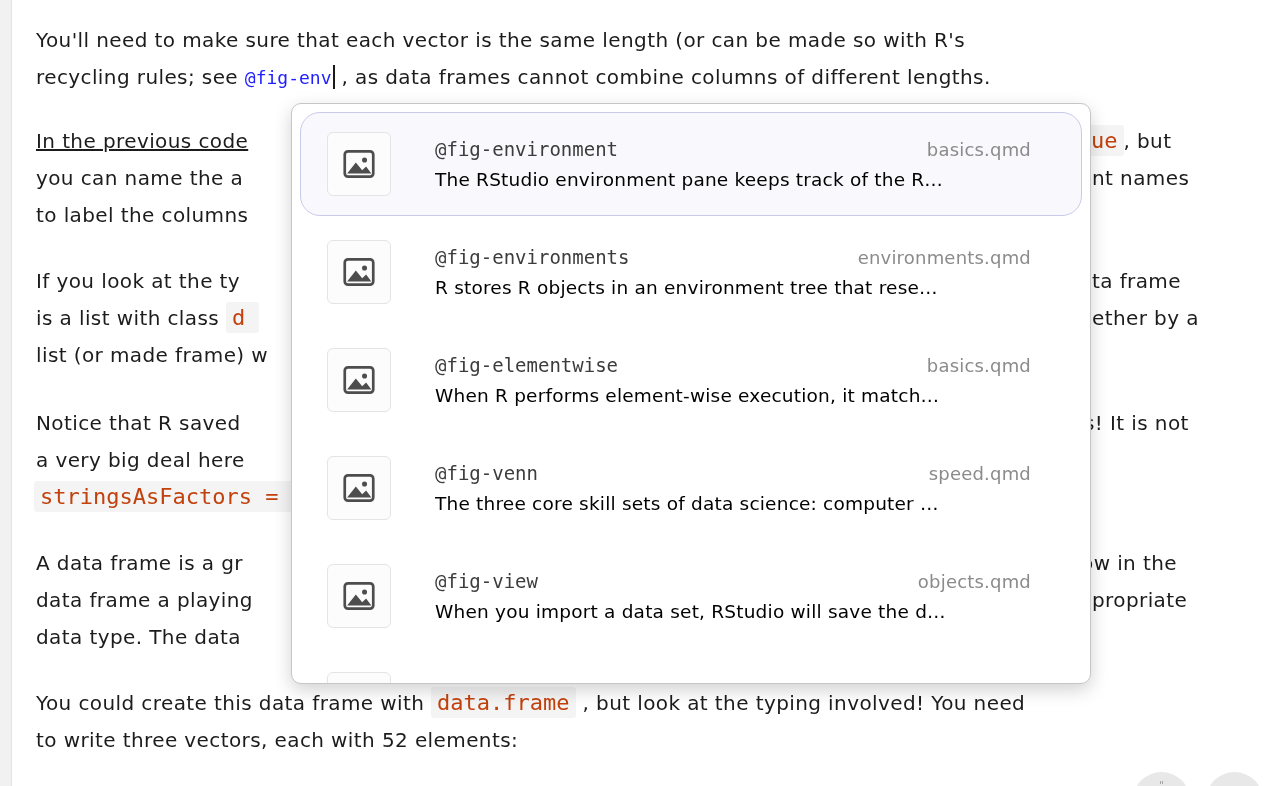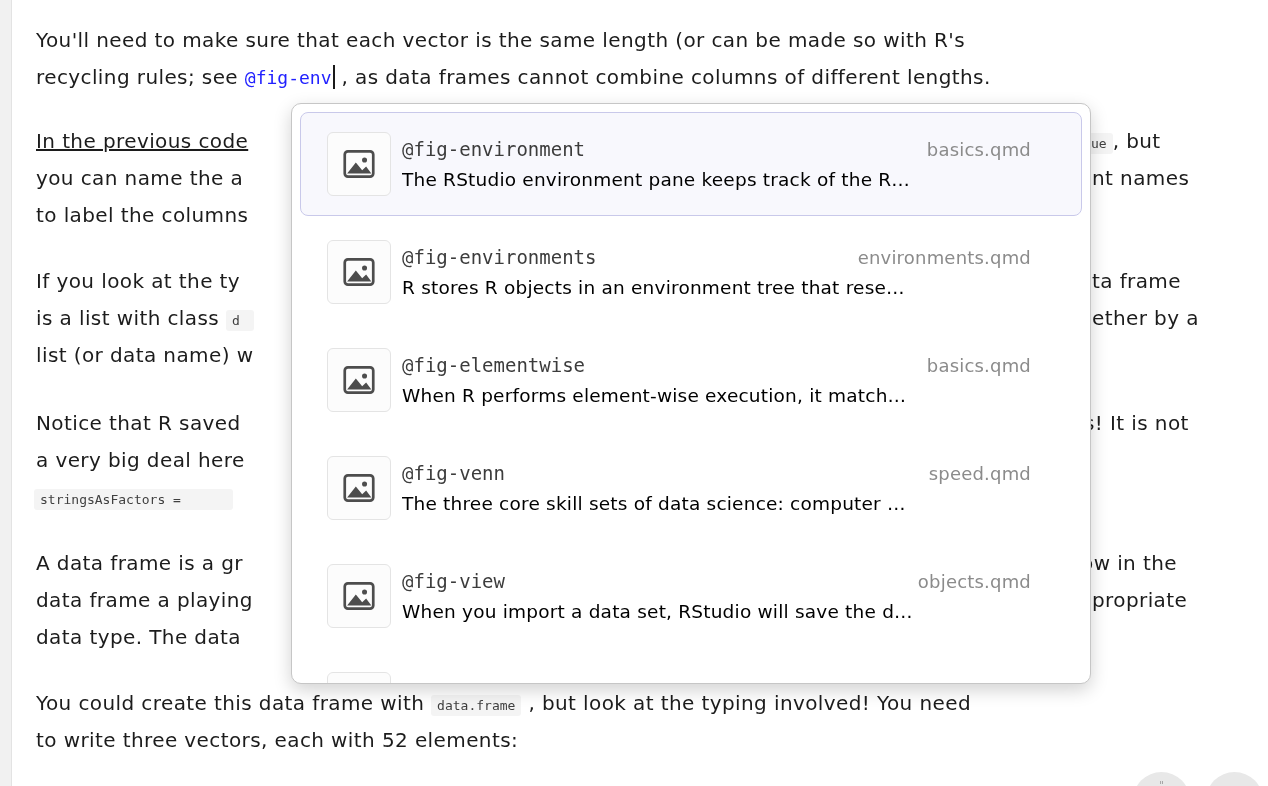--- a/index.html
+++ b/index.html
@@ -18,22 +18,22 @@
   }
 
   
   .line{
     position:absolute;white-space:nowrap;
     font-size:20px;line-height:30px;letter-spacing:0.4px;color:#1c1c1c;
     z-index:2;
   }
   .code{
     font-family:"DejaVu Sans Mono","Liberation Mono",monospace;
-    font-size:13px;background:#f4f4f4;border-radius:3px;
-    padding:3px 6px;color:#404040;letter-spacing:0;
+    font-size:22px;background:#f4f4f4;border-radius:3px;
+    padding:3px 6px;color:#c2410c;letter-spacing:0;
   }
   .code.tuck-right{padding-right:52px;}
   .code.tuck-small{padding-right:14px;}
   .ref{
     font-family:"DejaVu Sans Mono","Liberation Mono",monospace;
     font-size:18px;color:#2121ff;letter-spacing:0;
   }
   .caret{
     display:inline-block;width:2px;height:24px;background:#1a1a1a;
     vertical-align:-5px;margin-left:1px;
@@ -42,22 +42,22 @@
 
   
   .popup{
     position:absolute;left:291px;top:103px;width:800px;height:581px;
     background:#ffffff;border:1px solid #c6c6c6;border-radius:10px;
     box-shadow:0 6px 18px rgba(0,0,0,0.18);
     z-index:5;overflow:hidden;box-sizing:border-box;padding:8px;
   }
   .item{
     height:104px;box-sizing:border-box;border:1px solid transparent;
-    border-radius:8px;display:flex;align-items:center;
-    padding:0 50px 0 26px;gap:11px;margin-bottom:4px;
+    border-radius:20px;display:flex;align-items:center;
+    padding:0 50px 0 26px;gap:44px;margin-bottom:4px;
   }
   .item.selected{background:#f8f8fd;border-color:#c9c9ea;}
   .thumb{
     width:64px;height:64px;flex:0 0 64px;box-sizing:border-box;
     background:#fcfcfc;border:1px solid #e4e4e4;border-radius:6px;
     display:flex;align-items:center;justify-content:center;
   }
   .thumb svg{display:block;}
   .item-text{flex:1;min-width:0;}
   .item-top{display:flex;justify-content:space-between;align-items:baseline;}
@@ -117,21 +117,21 @@
   <div class="line" style="left:1092px;top:266px;">
     <span>ta frame</span>
   </div>
   <div class="line" style="left:36px;top:303px;">
     <span>is a list with class </span><span class="code tuck-small">d</span>
   </div>
   <div class="line" style="left:1092px;top:303px;">
     <span>ether by a</span>
   </div>
   <div class="line" style="left:36px;top:340px;">
-    <span>list (or data name) w</span>
+    <span>list (or made frame) w</span>
   </div>
 
   <div class="line" style="left:36px;top:408px;">
     <span>Notice that R saved</span>
   </div>
   <div class="line" style="left:1084px;top:408px;">
     <span>s! It is not</span>
   </div>
   <div class="line" style="left:36px;top:445px;">
     <span>a very big deal here</span>

